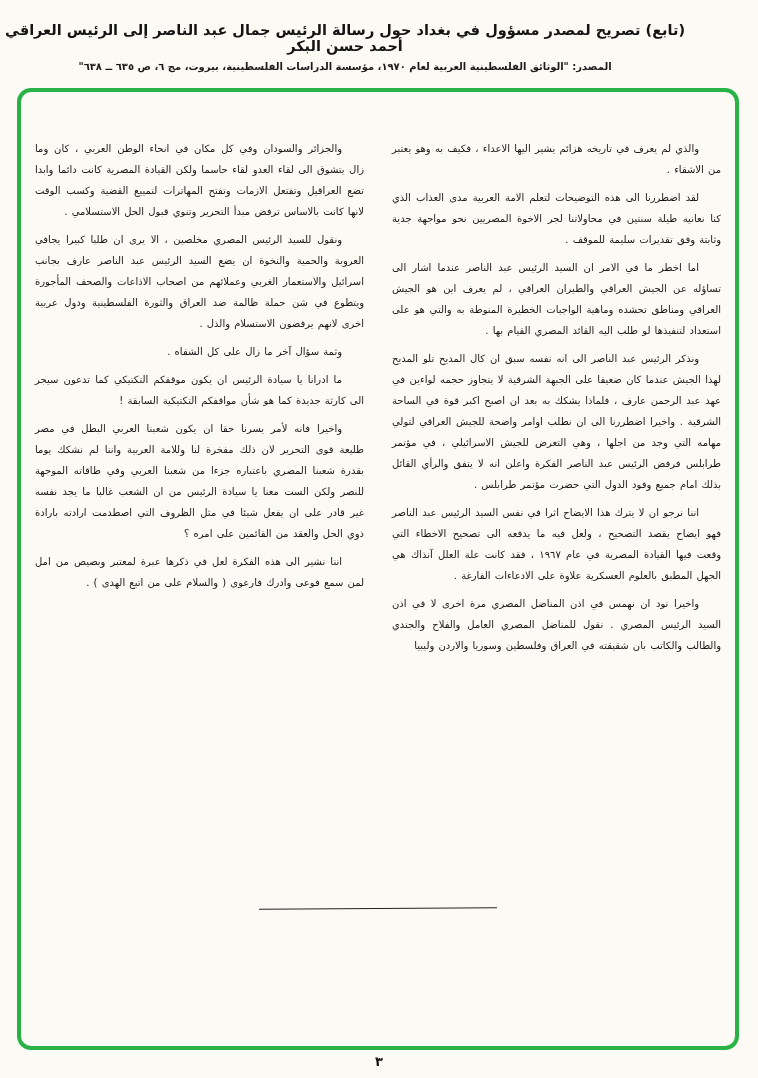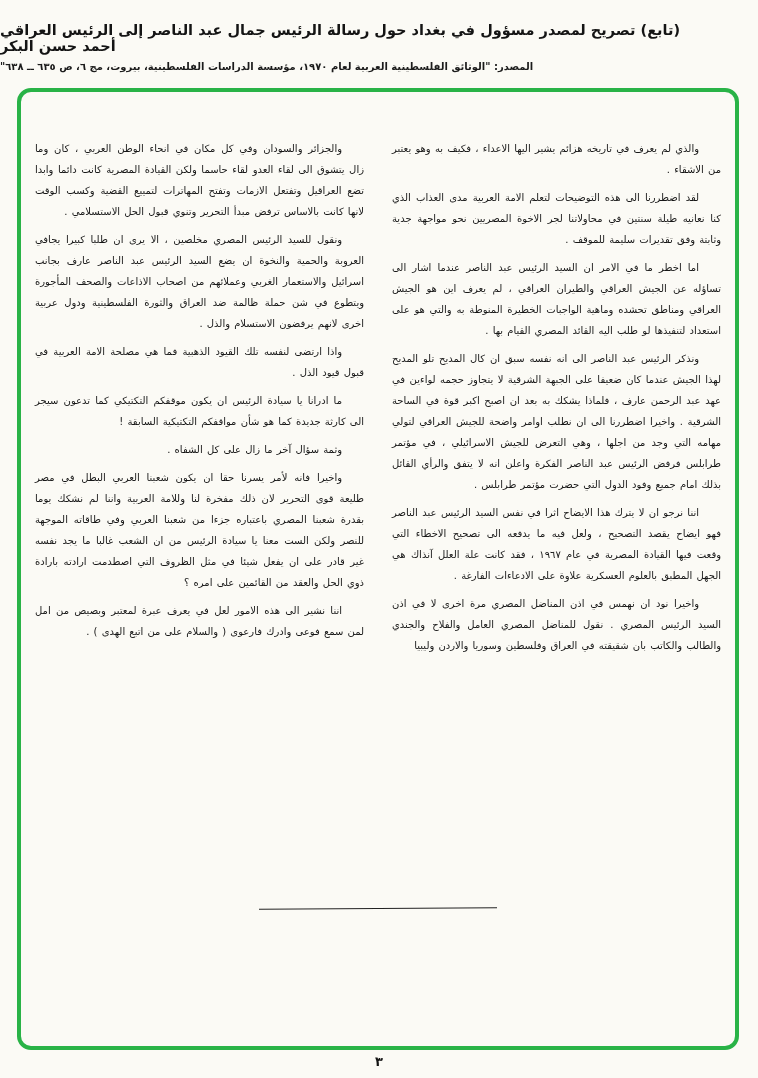--- a/index.html
+++ b/index.html
@@ -8,21 +8,21 @@
     background: #fbfaf5;
     font-family: "DejaVu Sans", sans-serif;
     color: #141414;
     position: relative;
     overflow: hidden;
   }
   .header {
     position: absolute;
     top: 22px; left: 0;
     width: 690px;
-    text-align: left;
+    text-align: center;
     direction: rtl;
   }
   .title {
     font-size: 14.5px;
     font-weight: bold;
     letter-spacing: 0;
   }
   .source {
     font-size: 10px;
     font-weight: bold;
@@ -87,23 +87,22 @@
         <p class="para">والذي لم يعرف في تاريخه هزائم يشير اليها الاعداء ، فكيف به وهو يعتبر من الاشقاء .</p>
         <p class="para">لقد اضطررنا الى هذه التوضيحات لتعلم الامة العربية مدى العذاب الذي كنا نعانيه طيلة سنتين في محاولاتنا لجر الاخوة المصريين نحو مواجهة جدية وثابتة وفق تقديرات سليمة للموقف .</p>
         <p class="para">اما اخطر ما في الامر ان السيد الرئيس عبد الناصر عندما اشار الى تساؤله عن الجيش العراقي والطيران العراقي ، لم يعرف اين هو الجيش العراقي ومناطق تحشده وماهية الواجبات الخطيرة المنوطة به والتي هو على استعداد لتنفيذها لو طلب اليه القائد المصري القيام بها .</p>
         <p class="para">ونذكر الرئيس عبد الناصر الى انه نفسه سبق ان كال المديح تلو المديح لهذا الجيش عندما كان ضعيفا على الجبهة الشرقية لا يتجاوز حجمه لواءين في عهد عبد الرحمن عارف ، فلماذا يشكك به بعد ان اصبح اكبر قوة في الساحة الشرقية . واخيرا اضطررنا الى ان نطلب اوامر واضحة للجيش العراقي لتولي مهامه التي وجد من اجلها ، وهي التعرض للجيش الاسرائيلي ، في مؤتمر طرابلس فرفض الرئيس عبد الناصر الفكرة واعلن انه لا يتفق والرأي القائل بذلك امام جميع وفود الدول التي حضرت مؤتمر طرابلس .</p>
         <p class="para">اننا نرجو ان لا يترك هذا الايضاح اثرا في نفس السيد الرئيس عبد الناصر فهو ايضاح يقصد التصحيح ، ولعل فيه ما يدفعه الى تصحيح الاخطاء التي وقعت فيها القيادة المصرية في عام ١٩٦٧ ، فقد كانت علة العلل آنذاك هي الجهل المطبق بالعلوم العسكرية علاوة على الادعاءات الفارغة .</p>
         <p class="para">واخيرا نود ان نهمس في اذن المناضل المصري مرة اخرى لا في اذن السيد الرئيس المصري . نقول للمناضل المصري العامل والفلاح والجندي والطالب والكاتب بان شقيقته في العراق وفلسطين وسوريا والاردن وليبيا</p>
       </div>
     <div class="col" id="col-left">
         <p class="para">والجزائر والسودان وفي كل مكان في انحاء الوطن العربي ، كان وما زال يتشوق الى لقاء العدو لقاء حاسما ولكن القيادة المصرية كانت دائما وابدا تضع العراقيل وتفتعل الازمات وتفتح المهاترات لتمييع القضية وكسب الوقت لانها كانت بالاساس ترفض مبدأ التحرير وتنوي قبول الحل الاستسلامي .</p>
         <p class="para">ونقول للسيد الرئيس المصري مخلصين ، الا يرى ان طلبا كبيرا يجافي العروبة والحمية والنخوة ان يضع السيد الرئيس عبد الناصر عارف بجانب اسرائيل والاستعمار الغربي وعملائهم من اصحاب الاذاعات والصحف المأجورة ويتطوع في شن حملة ظالمة ضد العراق والثورة الفلسطينية ودول عربية اخرى لانهم يرفضون الاستسلام والذل .</p>
-        <p class="para">واذا ارتضى لنفسه تلك القيود الذهبية فما هي مصلحة الامة العربية في قبول قيود الذل .</p>
+        <p class="para">وثمة سؤال آخر ما زال على كل الشفاه .</p>
         <p class="para">ما ادرانا يا سيادة الرئيس ان يكون موقفكم التكتيكي كما تدعون سيجر الى كارثة جديدة كما هو شأن مواقفكم التكتيكية السابقة !</p>
-        <p class="para">وثمة سؤال آخر ما زال على كل الشفاه .</p>
         <p class="para">واخيرا فانه لأمر يسرنا حقا ان يكون شعبنا العربي البطل في مصر طليعة قوى التحرير لان ذلك مفخرة لنا وللامة العربية واننا لم نشكك يوما بقدرة شعبنا المصري باعتباره جزءا من شعبنا العربي وفي طاقاته الموجهة للنصر ولكن الست معنا يا سيادة الرئيس من ان الشعب غالبا ما يجد نفسه غير قادر على ان يفعل شيئا في مثل الظروف التي اصطدمت ارادته بارادة ذوي الحل والعقد من القائمين على امره ؟</p>
-        <p class="para">اننا نشير الى هذه الامور لعل في يعرف عبرة لمعتبر وبصيص من امل لمن سمع فوعى وادرك فارعوى ( والسلام على من اتبع الهدى ) .</p>
+        <p class="para">اننا نشير الى هذه الفكرة لعل في ذكرها عبرة لمعتبر وبصيص من امل لمن سمع فوعى وادرك فارعوى ( والسلام على من اتبع الهدى ) .</p>
       </div>
   </div>
   <div class="divider"></div>
 </div>
 
 <div class="page-number">٣</div>
 
 </body></html>

